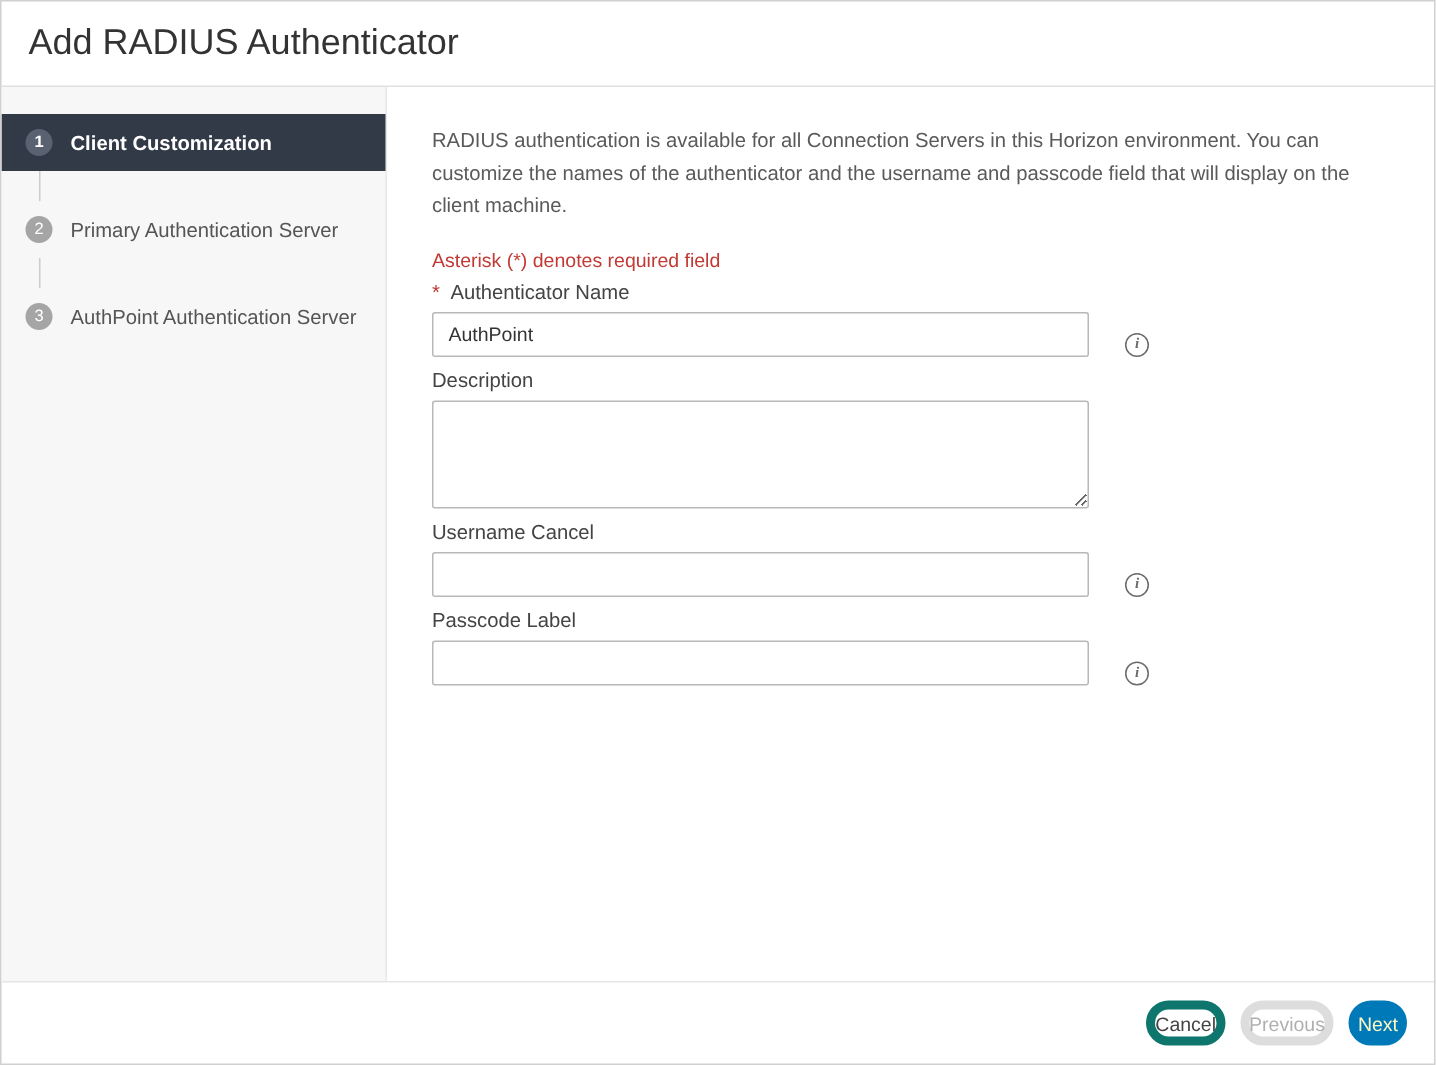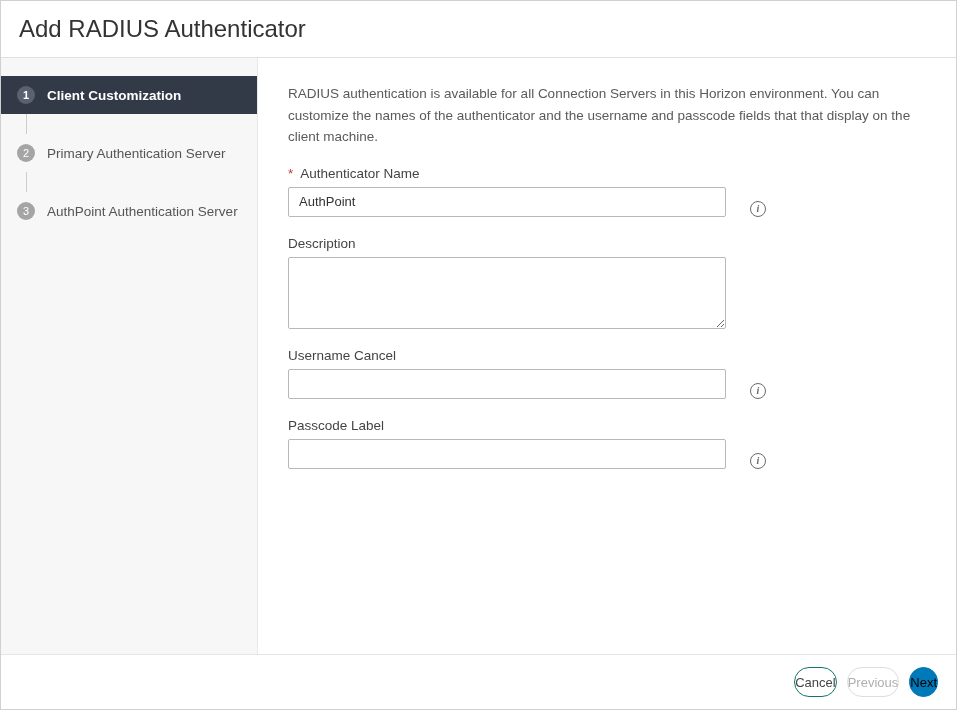--- a/index.html
+++ b/index.html
@@ -82,21 +82,21 @@
       line-height: 1.6;
       margin-bottom: 18px;
       color: #5a5a5a;
     }
     .required-note {
       color: #c23934;
       font-size: 13px;
       margin-bottom: 6px;
     }
     .field {
-      margin-bottom: 19px;
+      margin-bottom: 8px;
     }
     .field-label {
       display: block;
       font-size: 13.5px;
       color: #444;
       margin-bottom: 6px;
     }
     .req-asterisk {
       color: #c23934;
       margin-right: 4px;
@@ -145,34 +145,34 @@
       padding: 12px 18px;
       display: flex;
       justify-content: flex-end;
       gap: 10px;
     }
     .btn {
       height: 30px;
       padding: 0 0;
       font-size: 13px;
       border-radius: 15px;
-      border: 1px solid #0f766e;
+      border: 6px solid #0f766e;
       background: #fff;
       color: #444;
       cursor: pointer;
     }
     .btn.disabled {
       color: #b0b0b0;
       border-color: #ddd;
       cursor: default;
     }
     .btn.primary {
       background: #0079b8;
       border-color: #0079b8;
-      color: #000000;
+      color: #fef9c3;
     }
   </style>
 </head>
 <body>
 
 <div class="header">
   <h1>Add RADIUS Authenticator</h1>
 </div>
 
 <div class="body">
@@ -188,21 +188,22 @@
       <span>Primary Authentication Server</span>
     </div>
     <div class="step-connector"></div>
     <div class="step">
       <span class="step-num">3</span>
       <span>AuthPoint Authentication Server</span>
     </div>
   </div>
 
   <div class="main">
-    <p class="intro">RADIUS authentication is available for all Connection Servers in this Horizon environment. You can customize the names of the authenticator and the username and passcode fields that that display on the client machine.</p>
+    <p class="intro">RADIUS authentication is available for all Connection Servers in this Horizon environment. You can customize the names of the authenticator and the username and passcode field that will display on the client machine.</p>
+    <p class="required-note">Asterisk (*) denotes required field</p>
 
     <div class="field">
       <label class="field-label">
         <span class="req-asterisk">*</span>
         <span>Authenticator Name</span>
       </label>
       <div class="input-row">
         <input type="text" class="text-input" value="AuthPoint" style="">
         <span class="info-icon">i</span>
       </div>

